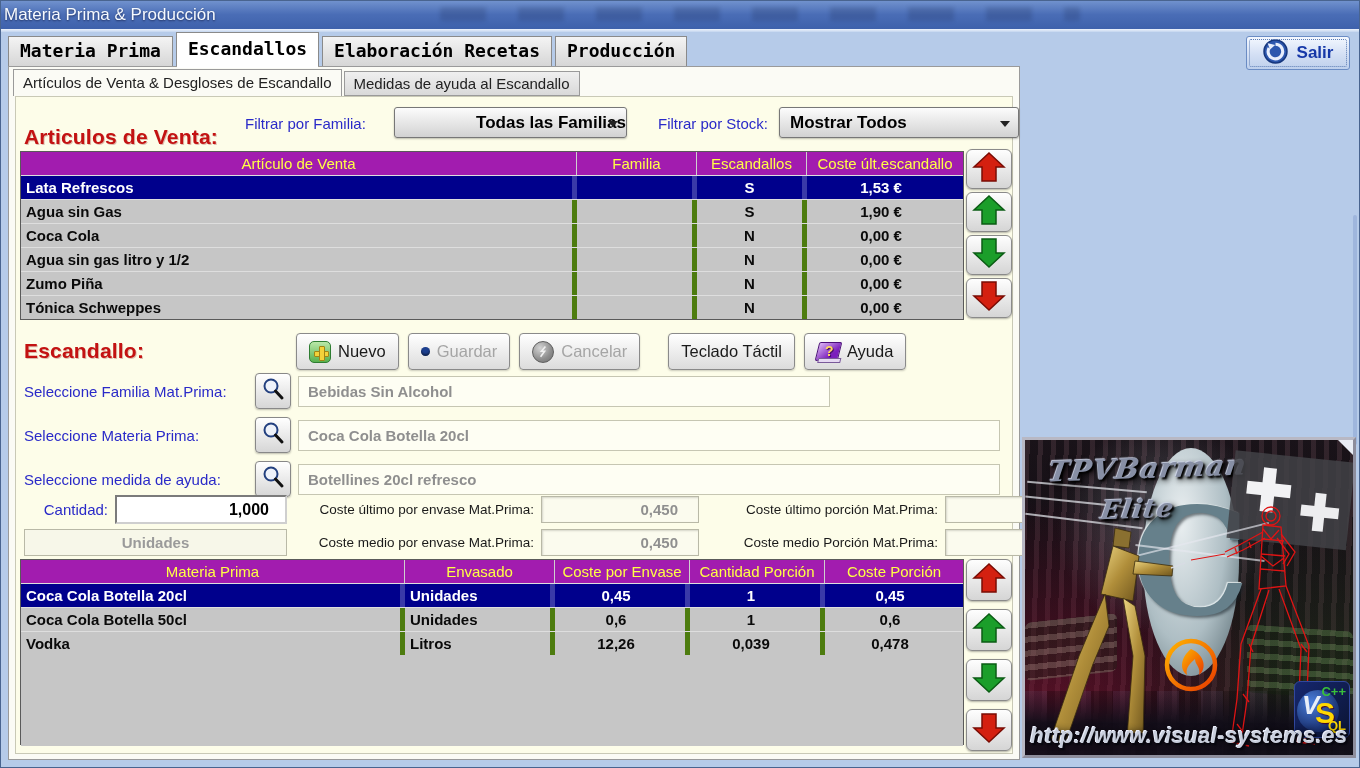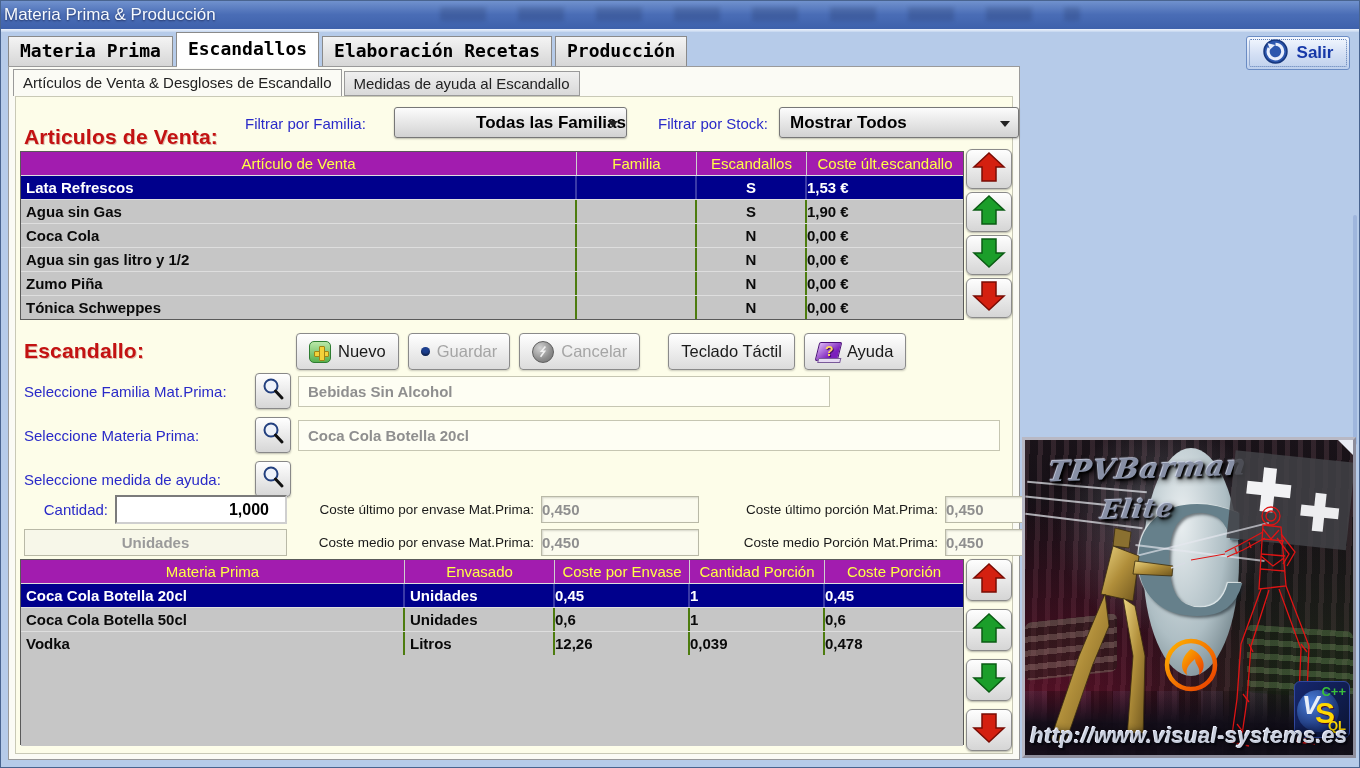--- a/index.html
+++ b/index.html
@@ -57,29 +57,29 @@
   border-left:5px solid transparent; border-right:5px solid transparent; border-top:6px solid #222; }
 
 
 .grid-table { position:absolute; left:4px; width:944px; border:1px solid #5a5a5a; background:#c6c6c6; }
 .t-header { display:grid; background:#a21caf; height:23px; }
 .t-header > div { color:#ffff45; font-size:15px; text-align:center; line-height:23px;
   border-right:1px solid #cfcfcf; overflow:hidden; white-space:nowrap; }
 .t-header > div:last-child { border-right:none; }
 .t-row { display:grid; height:24px; background:#c6c6c6; border-top:1px solid #dedede; }
 .t-row > div { font-size:15px; font-weight:bold; color:#0a0a0a; line-height:23px;
-  border-right:2px solid #4d7c0f; overflow:hidden; white-space:nowrap; }
+  border-right:5px solid #4d7c0f; overflow:hidden; white-space:nowrap; }
 .t-row > div:last-child { border-right:none; }
 .t-row.selected { background:#00008c; }
 .t-row.selected > div { color:#fff; border-right-color:#3a3aa8; }
 .cols1 { grid-template-columns:556px 120px 110px 156px; }
 .cols2 { grid-template-columns:384px 150px 135px 135px 138px; }
 .c-left { padding-left:5px; text-align:left; }
 .c-center { text-align:center; }
-.c-right { text-align:left; padding-right:8px; }
+.c-right { text-align:center; padding-right:8px; }
 .t-filler { height:91px; background:#c6c6c6; }
 
 
 .arrow-col { position:absolute; left:950px; display:flex; flex-direction:column; }
 .arrow-btn { width:46px; background:linear-gradient(#fefefe,#d5d5d5); border:1px solid #8a8a8a;
   border-radius:6px; display:flex; align-items:center; justify-content:center;
   box-shadow:0 1px 2px rgba(0,0,0,.3); }
 .a1 .arrow-btn { height:40px; margin-bottom:3px; }
 .a2 .arrow-btn { height:42px; margin-bottom:8px; }
 
@@ -118,21 +118,21 @@
   display:flex; align-items:center; justify-content:center; box-shadow:0 1px 2px rgba(0,0,0,.25); }
 .field-input { height:31px; background:#fefef3; border:1px solid #c6c6b2; font-weight:bold;
   font-size:15px; color:#8f8f8f; line-height:29px; padding-left:9px; white-space:nowrap; overflow:hidden; }
 
 .costrow { position:absolute; left:8px; width:986px; display:grid;
   grid-template-columns:86px 172px 244px 158px 236px 158px; column-gap:5px; align-items:center; }
 .cost-label { font-size:13.5px; color:#1a1a1a; text-align:right; padding-right:2px; white-space:nowrap; }
 .cantidad-input { height:29px; background:#fff; border:2px inset #cfcfcf; font-weight:bold;
   font-size:16px; color:#000; text-align:right; padding-right:16px; line-height:25px; }
 .cost-input { height:27px; background:#fbfbee; border:1px solid #b9b9a7; font-weight:bold;
-  font-size:15px; color:#8f8f8f; padding-right:8px; line-height:25px;
+  font-size:15px; color:#8f8f8f; text-align:right; padding-right:20px; line-height:25px;
   box-shadow:inset 1px 1px 2px rgba(0,0,0,.15); }
 .unidades-box { grid-column:1 / span 2; height:27px; background:#f7f7e9; border:1px solid #b9b9a7;
   color:#9a9a9a; font-weight:bold; font-size:15px; text-align:center; line-height:25px; }
 
 
 .promo { position:absolute; left:1022px; top:437px; width:334px; height:321px; z-index:20;
   background:#17121a; border:3px solid #b8b8c4; border-right-color:#8d8d9c; border-bottom-color:#8d8d9c;
   overflow:hidden; }
 .p-base { position:absolute; inset:0;
   background:
@@ -341,20 +341,21 @@
       <span class="field-input" style="width:702px;">Coca Cola Botella 20cl</span>
     </div>
     <div class="frow" style="top:364px;">
       <span class="field-label" style="position:static;">Seleccione medida de ayuda:</span>
       <span class="mag-btn">
           <span><svg width="24" height="24" viewBox="0 0 24 24">
               <circle cx="10" cy="9" r="6.5" fill="#eef2fa" stroke="#23407f" stroke-width="2"></circle>
               <line x1="14.5" y1="14" x2="21" y2="21" stroke="#111" stroke-width="3" stroke-linecap="round"></line>
             </svg></span>
         </span>
+      <span class="field-input" style="width:702px;">Botellines 20cl refresco</span>
     </div>
 
     <div class="costrow" style="top:398px;">
       <div class="cost-label" style="color:#2a2ac8; font-size:15px;">Cantidad:</div>
       <div class="cantidad-input">1,000</div>
       <div class="cost-label">Coste último por envase Mat.Prima:</div>
       <div class="cost-input">0,450</div>
       <div class="cost-label">Coste último porción Mat.Prima:</div>
       <div class="cost-input">0,450</div>
     </div>

